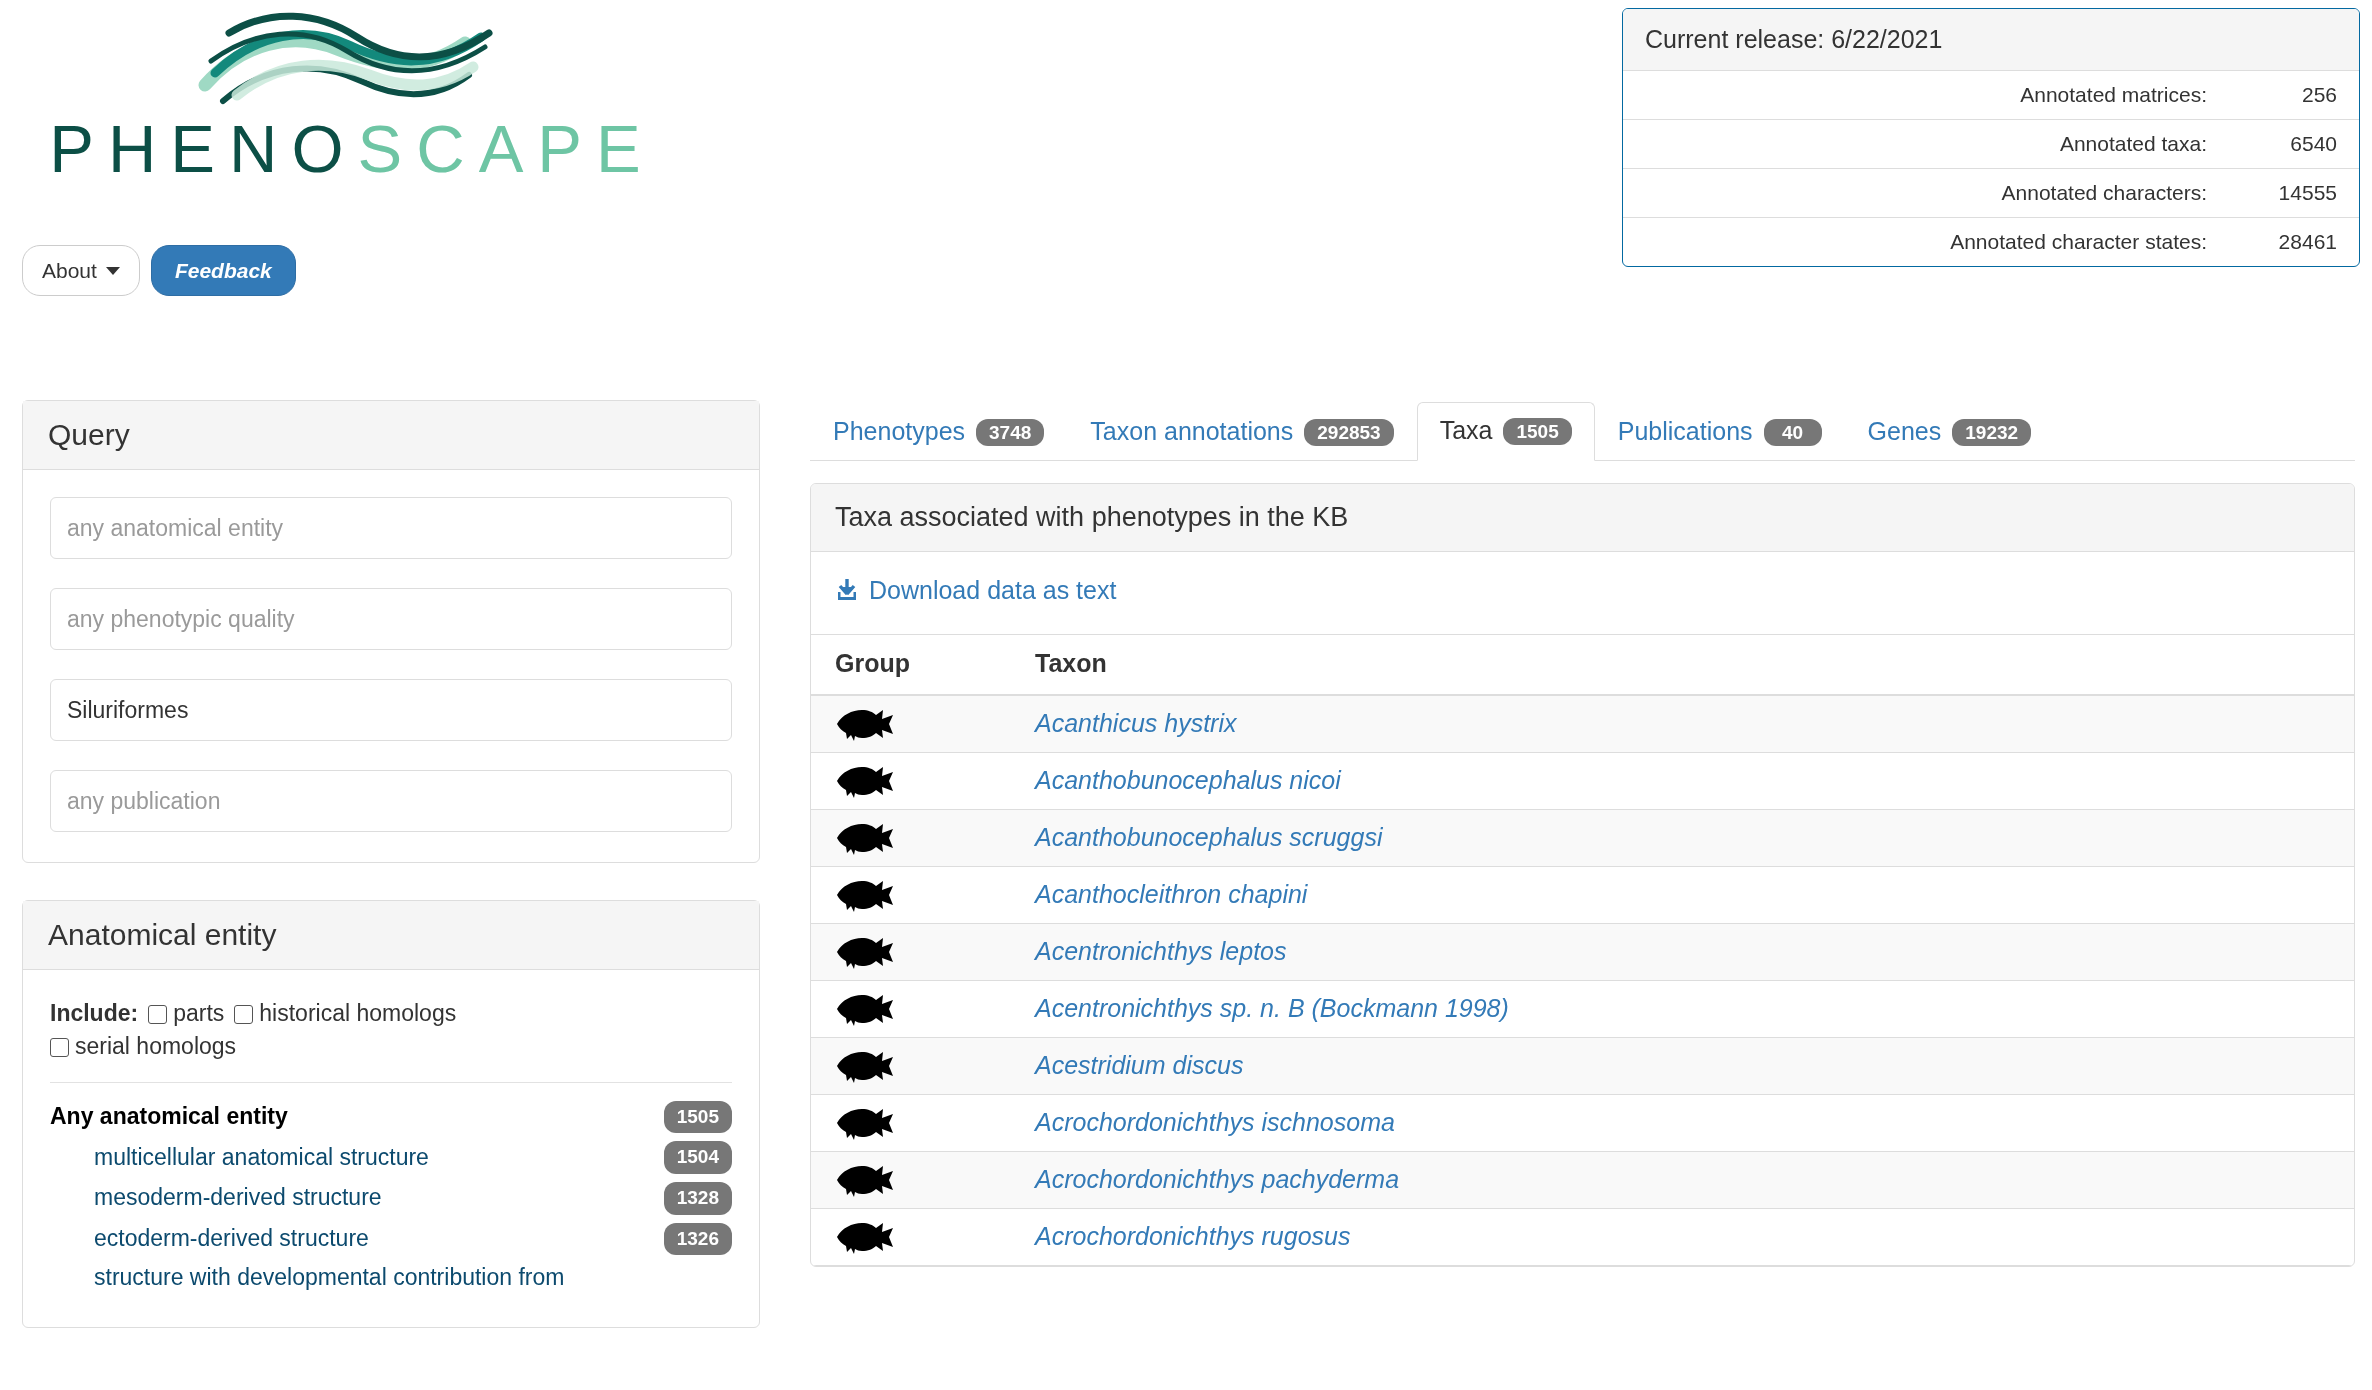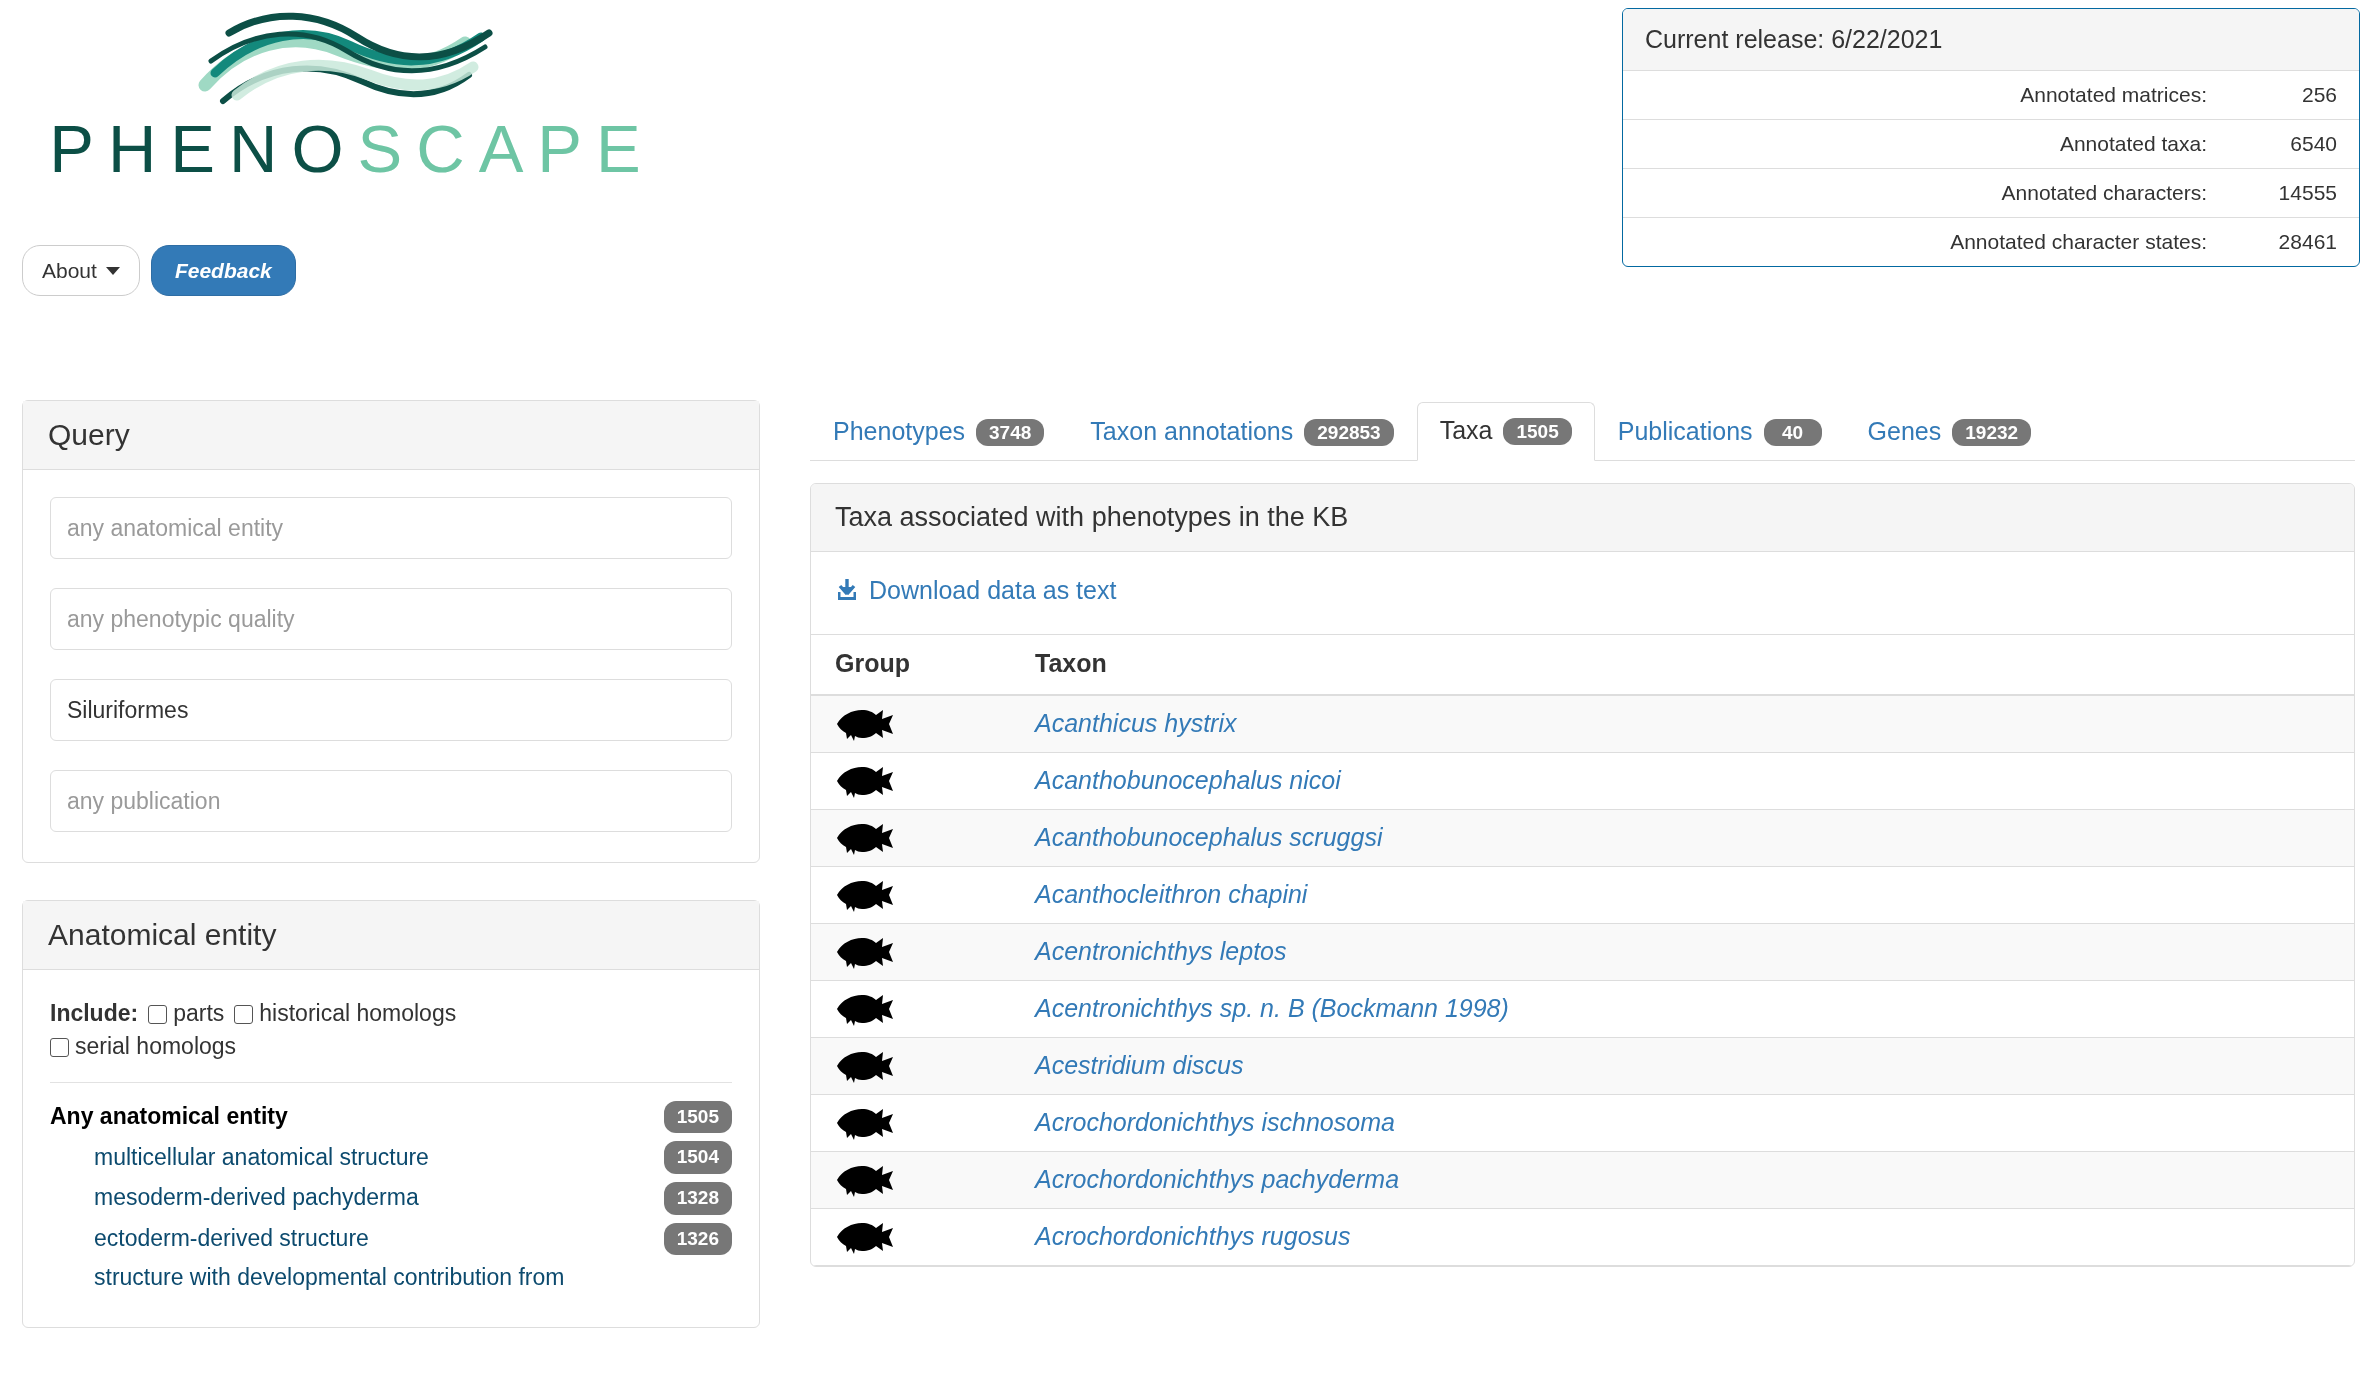--- a/index.html
+++ b/index.html
@@ -193,21 +193,21 @@
         <div class="ont-list">
           <div class="ont-item root">
             <span class="name">Any anatomical entity</span>
             <span class="count-badge">1505</span>
           </div>
           <div class="ont-item child">
             <span class="name">multicellular anatomical structure</span>
             <span class="count-badge">1504</span>
           </div>
           <div class="ont-item child">
-            <span class="name">mesoderm-derived pachyderma</span>
+            <span class="name">mesoderm-derived structure</span>
             <span class="count-badge">1328</span>
           </div>
           <div class="ont-item child">
             <span class="name">ectoderm-derived structure</span>
             <span class="count-badge">1326</span>
           </div>
           <div class="ont-item child">
             <span class="name">structure with developmental contribution from</span>
           </div>
         </div>

